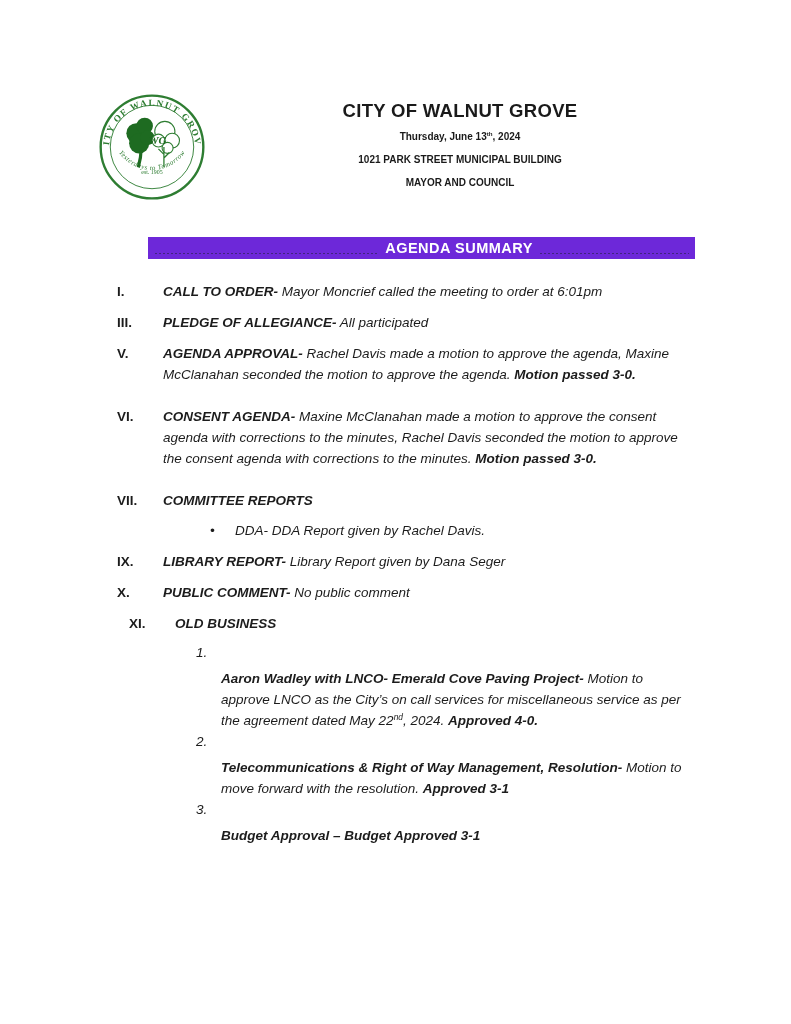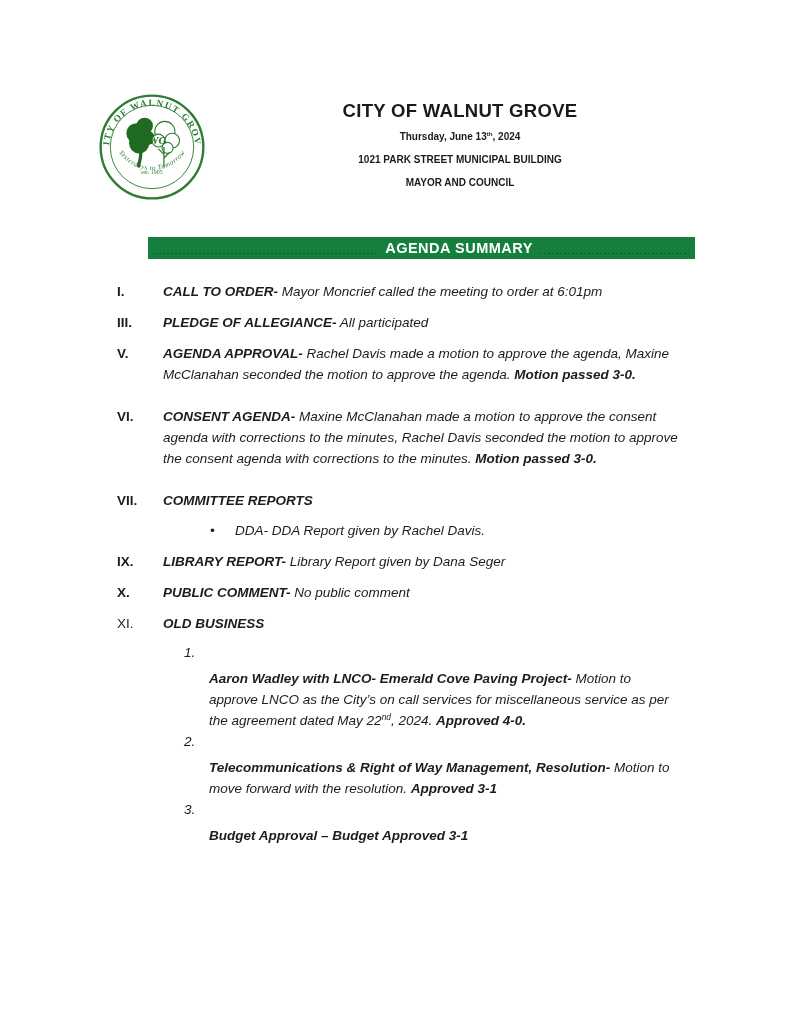--- a/index.html
+++ b/index.html
@@ -85,21 +85,21 @@
     width: 578px;
     font-size: 13.5px;
     line-height: 21px;
   }
   .item.gap-lg { margin-bottom: 21px; }
   .num {
     flex: none;
     width: 46px;
     font-weight: 700;
   }
-  .num.plain { font-weight: 400; }
+  .num.plain { font-weight: 700; margin-left: 12px; }
   .ibody { flex: 1; max-width: 532px; font-style: italic; }
   .b { font-weight: 700; }
   sup { font-size: 0.62em; vertical-align: super; line-height: 0; }
 
   .bullets { margin: 9px 0 0 47px; }
   .brow { display: flex; }
   .dot { flex: none; width: 25px; }
   .btxt { flex: 1; }
 
   .numbered { margin: 8px 0 0 21px; }
@@ -153,21 +153,21 @@
     <text x="60" y="89" class="seal-est" fill="#2e7d32" text-anchor="middle">est. 1905</text>
   </svg>
 
   <div class="header-text">
     <div class="header-title">CITY OF WALNUT GROVE</div>
     <div class="header-sub"><span class="b">Thursday, June 13</span><sup class="b">th</sup><span class="b">, 2024</span></div>
     <div class="header-sub">1021 PARK STREET MUNICIPAL BUILDING</div>
     <div class="header-sub">MAYOR AND COUNCIL</div>
   </div>
 
-  <div class="banner" id="banner" style="background: #15803d;">
+  <div class="banner" id="banner" style="background: #6d28d9;">
     <span class="banner-label" style="color: rgb(255, 255, 255);">AGENDA SUMMARY</span>
   </div>
 
   <div class="content">
       <div class="item">
         <span class="num">I.</span>
         <div class="ibody"><span class="b">CALL TO ORDER-</span><span> Mayor Moncrief called the meeting to order at 6:01pm</span></div>
       </div>
       <div class="item">
         <span class="num">III.</span>

